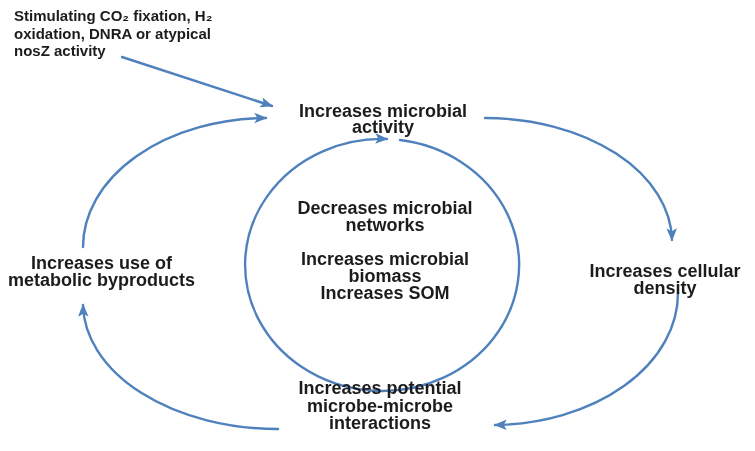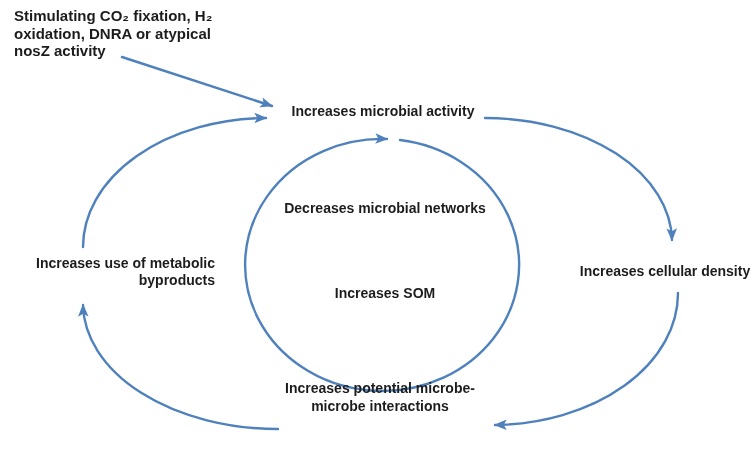--- a/index.html
+++ b/index.html
@@ -20,32 +20,32 @@
     fill:none;
     stroke:var(--arrow-color);
     stroke-width:2.4;
     stroke-linecap:round;
   }
   #arrowhead path{fill:var(--arrow-color);stroke:none;}
   .label{
     position:absolute;
     color:var(--text-color);
     font-weight:bold;
-    font-size:14px;
+    font-size:18px;
     line-height:17px;
     text-align:center;
   }
   .label.stimulus{
     left:14px;top:7px;width:232px;
     text-align:left;
     font-size:15px;line-height:17.5px;
   }
   .label.node-top{left:283px;top:103px;width:200px;line-height:16px;}
   .label.node-right{left:570px;top:263px;width:190px;}
-  .label.node-left{left:12px;top:255px;width:203px;line-height:16.5px;text-align:right;}
+  .label.node-left{left:0px;top:255px;width:203px;line-height:16.5px;}
   .label.node-bottom{left:272px;top:380px;width:216px;line-height:17.5px;}
   .label.inner-0{left:265px;top:200px;width:240px;}
   .label.inner-1{left:265px;top:251px;width:240px;}
   .label.inner-2{left:265px;top:285px;width:240px;}
   .label.inner-3{left:278px;top:320px;width:214px;line-height:16px;white-space:pre-wrap;}
 </style>
 </head>
 <body>
 
 <div class="canvas">
@@ -75,17 +75,18 @@
   <div class="label node-top">Increases microbial activity</div>
 
   <div class="label node-right">Increases cellular density</div>
 
   <div class="label node-bottom">Increases potential microbe-microbe interactions</div>
 
   <div class="label node-left">Increases use of metabolic byproducts</div>
 
   <div class="label inner-0">Decreases microbial networks</div>
 
+  <div class="label inner-1">Increases microbial biomass</div>
 
   <div class="label inner-2">Increases SOM</div>
 
 
 </div>
 
 </body></html>

